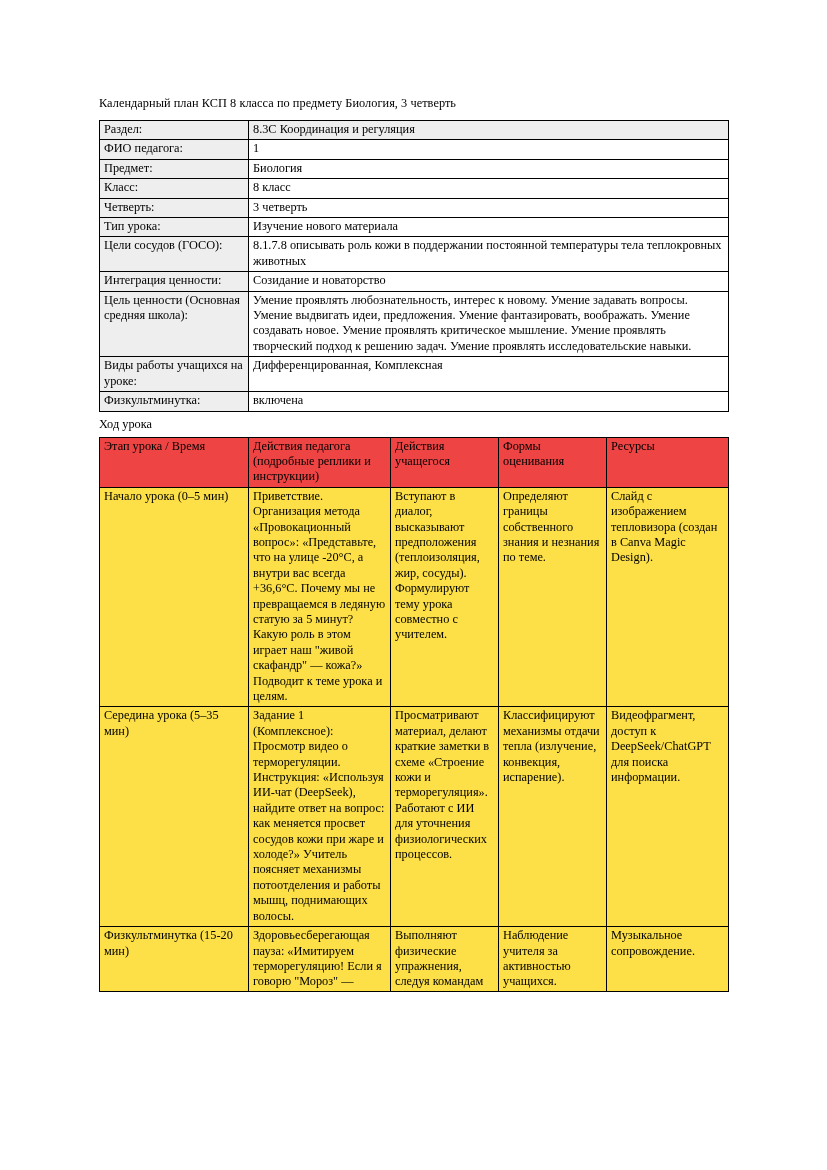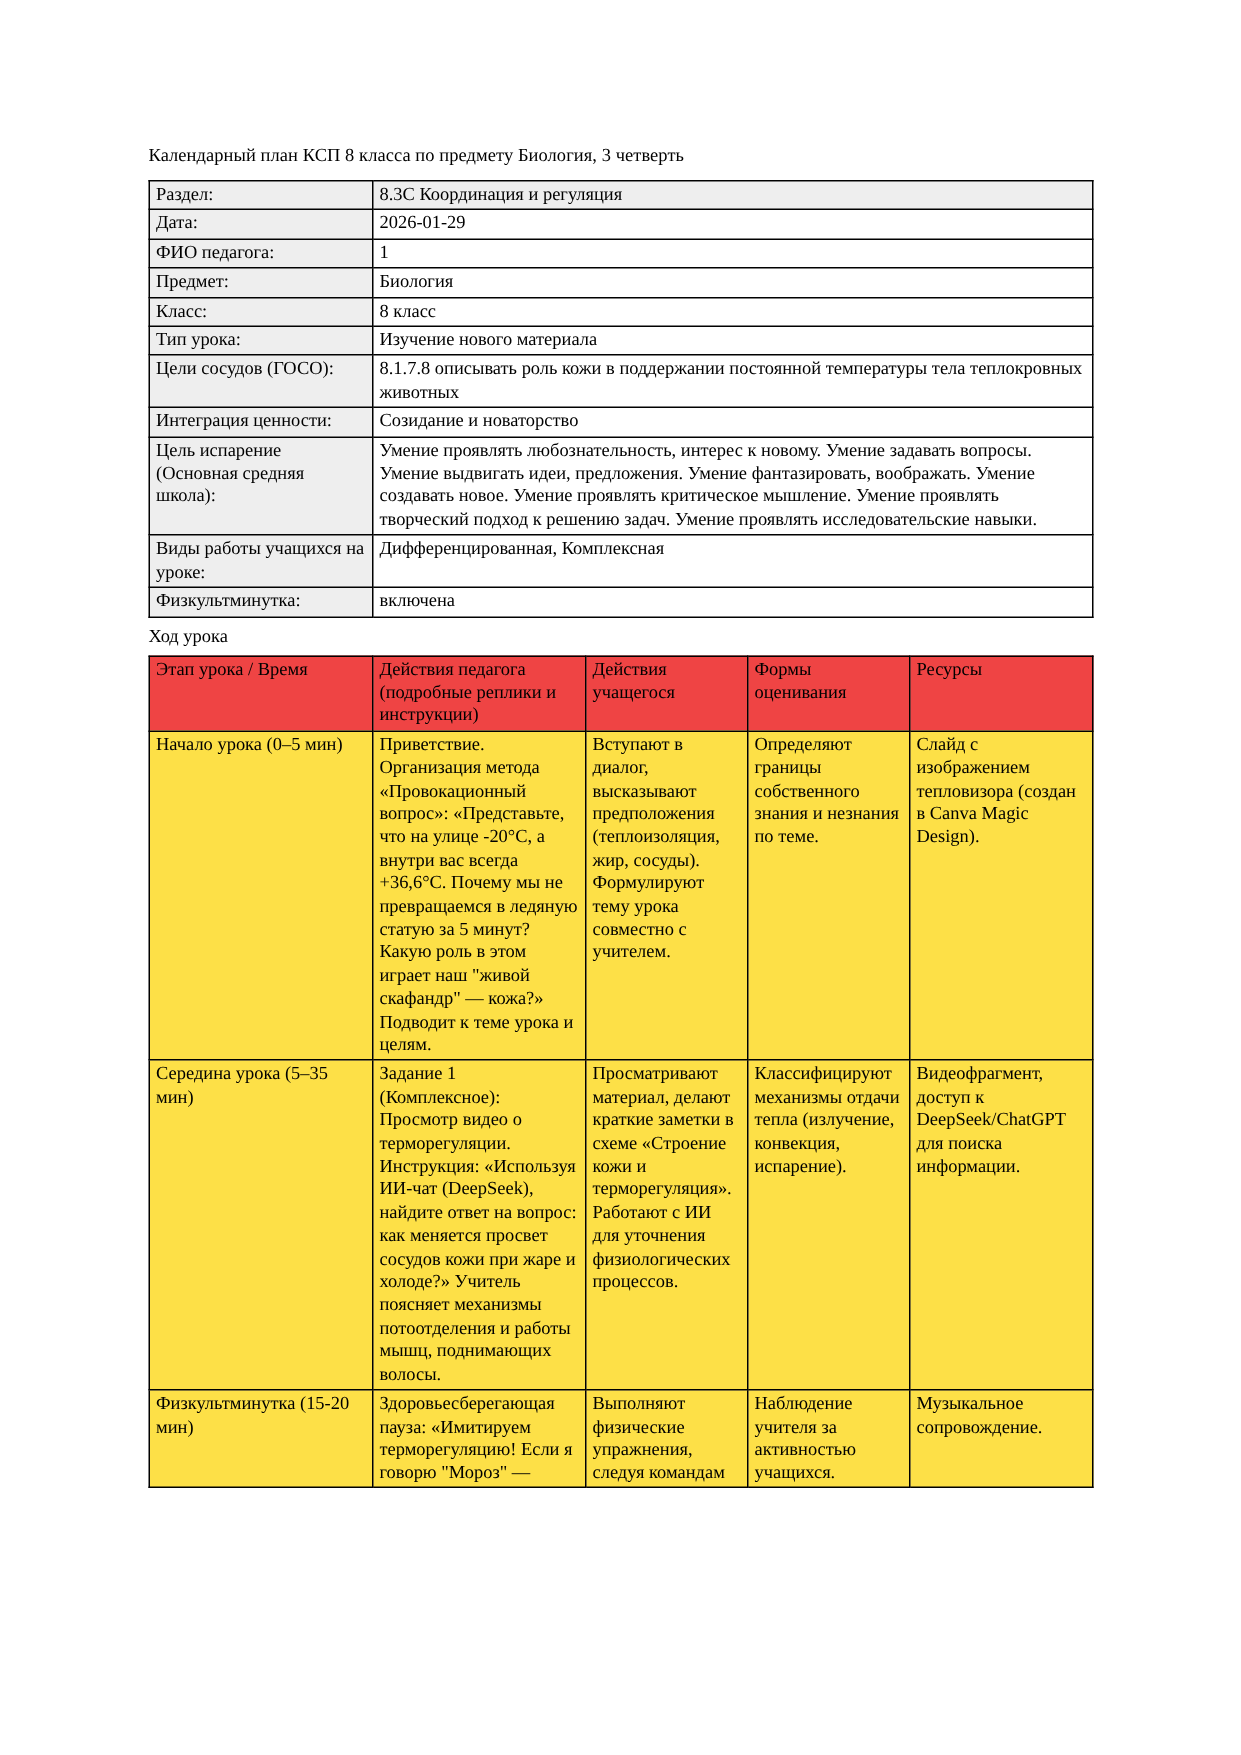--- a/index.html
+++ b/index.html
@@ -121,49 +121,49 @@
       <colgroup>
         <col class="c-label">
         <col class="c-value">
       </colgroup>
       <tbody>
         <tr class="shaded">
           <td class="label">Раздел:</td>
           <td class="value">8.3C Координация и регуляция</td>
         </tr>
         <tr>
-          <td class="label">Дата:</td>
-          <td class="value">2026-01-29</td>
-        </tr>
-        <tr>
           <td class="label">ФИО педагога:</td>
           <td class="value">1</td>
         </tr>
         <tr>
           <td class="label">Предмет:</td>
           <td class="value">Биология</td>
         </tr>
         <tr>
           <td class="label">Класс:</td>
           <td class="value">8 класс</td>
         </tr>
         <tr>
+          <td class="label">Четверть:</td>
+          <td class="value">3 четверть</td>
+        </tr>
+        <tr>
           <td class="label">Тип урока:</td>
           <td class="value">Изучение нового материала</td>
         </tr>
         <tr>
           <td class="label">Цели сосудов (ГОСО):</td>
           <td class="value">8.1.7.8 описывать роль кожи в поддержании постоянной температуры тела теплокровных животных</td>
         </tr>
         <tr>
           <td class="label">Интеграция ценности:</td>
           <td class="value">Созидание и новаторство</td>
         </tr>
         <tr>
-          <td class="label">Цель испарение (Основная средняя школа):</td>
+          <td class="label">Цель ценности (Основная средняя школа):</td>
           <td class="value">Умение проявлять любознательность, интерес к новому. Умение задавать вопросы. Умение выдвигать идеи, предложения. Умение фантазировать, воображать. Умение создавать новое. Умение проявлять критическое мышление. Умение проявлять творческий подход к решению задач. Умение проявлять исследовательские навыки.</td>
         </tr>
         <tr>
           <td class="label">Виды работы учащихся на уроке:</td>
           <td class="value">Дифференцированная, Комплексная</td>
         </tr>
         <tr>
           <td class="label">Физкультминутка:</td>
           <td class="value">включена</td>
         </tr>

